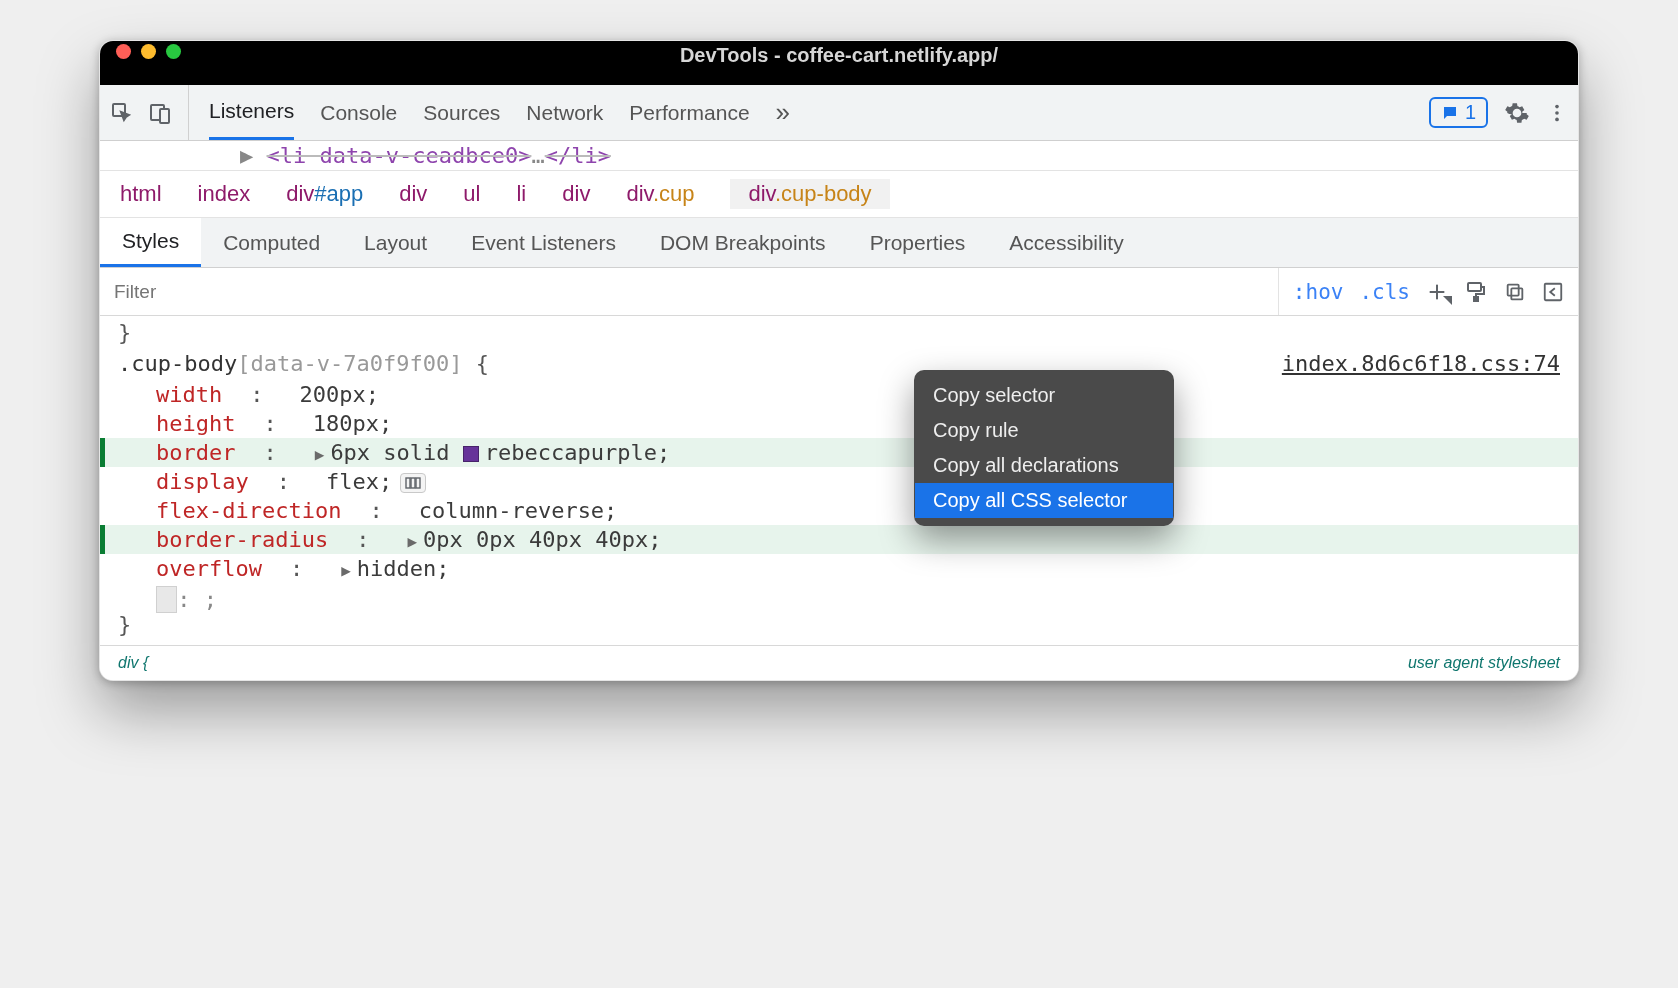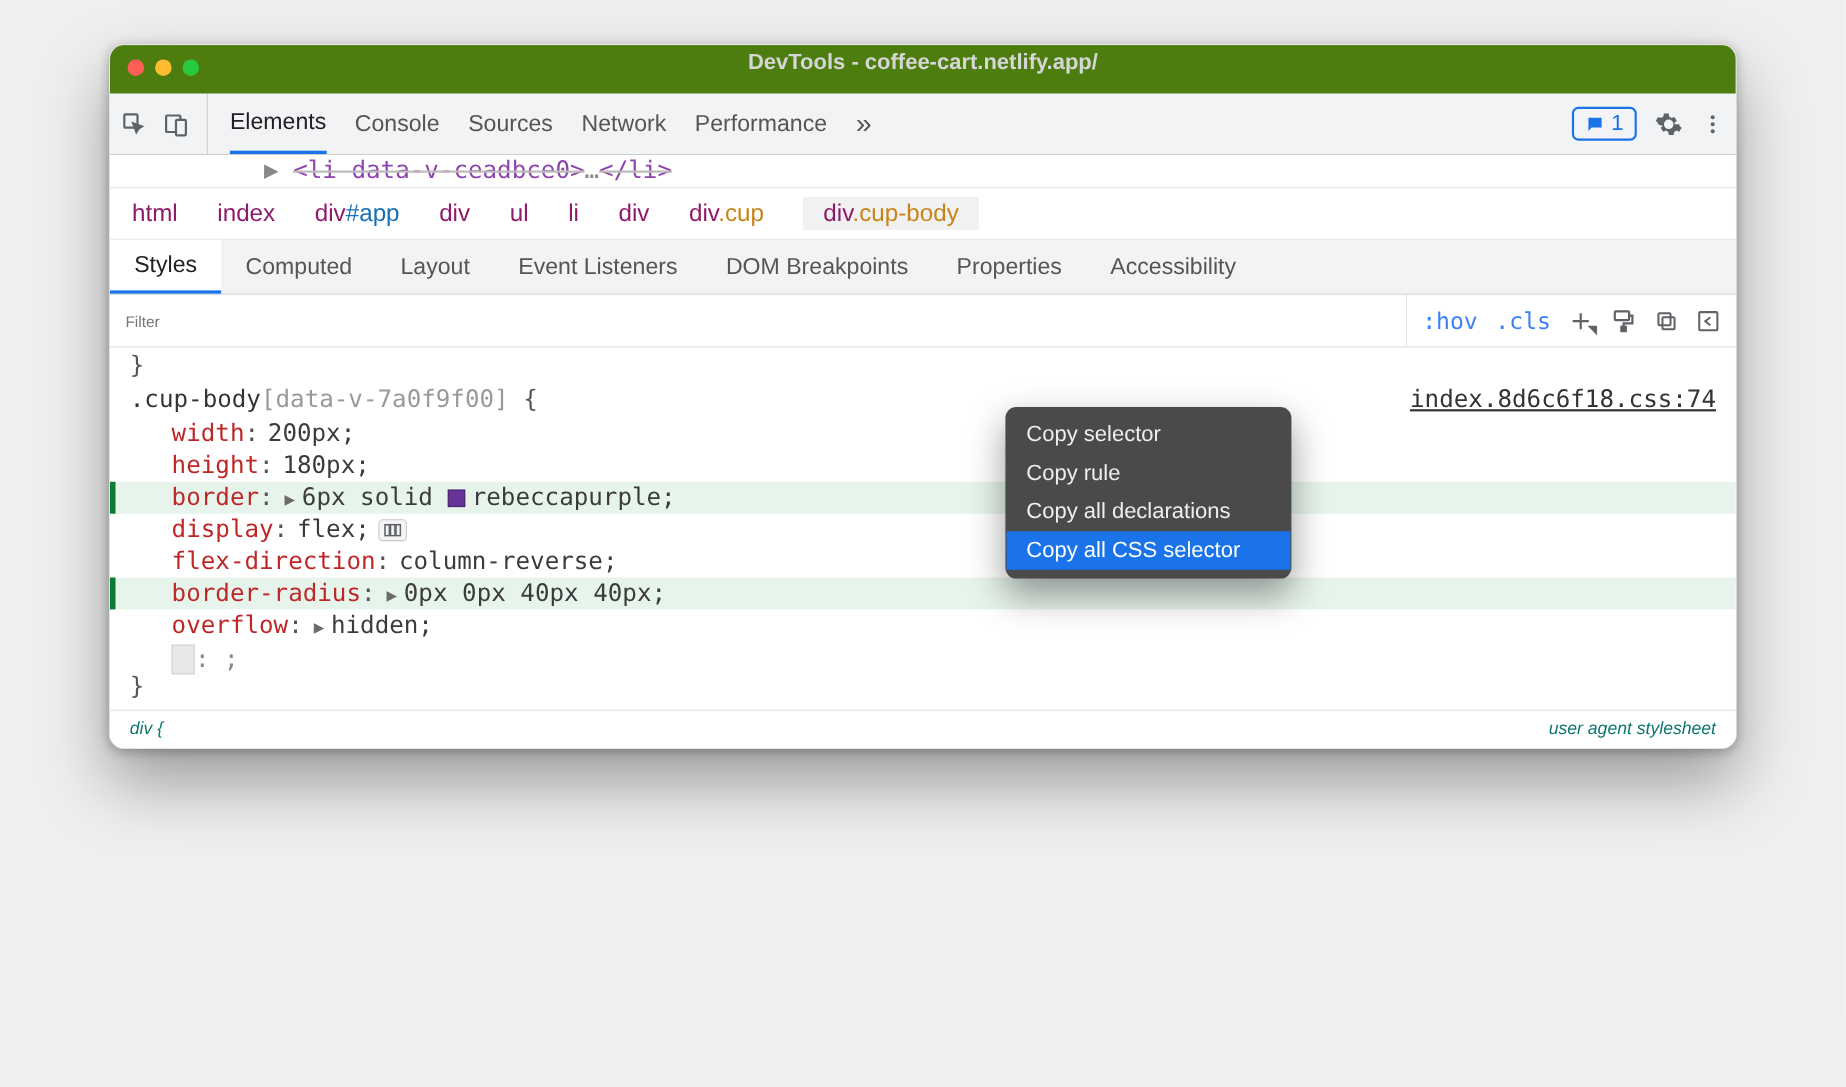--- a/index.html
+++ b/index.html
@@ -14,25 +14,25 @@
   }
   .window {
     width: 1480px;
     border-radius: 14px;
     overflow: hidden;
     box-shadow: 0 30px 60px rgba(0,0,0,0.35), 0 2px 10px rgba(0,0,0,0.25);
     background: #fff;
     border: 1px solid rgba(0,0,0,0.1);
   }
   .titlebar {
-    background: #4d7c0f;
+    background: #000000;
     height: 44px;
     display: flex;
-    align-items: flex-end;
-    padding: 16px 16px;
+    align-items: flex-start;
+    padding: 3px 16px;
     position: relative;
   }
   .traffic { display: flex; gap: 10px; margin-right: 20px; }
   .dot { width: 15px; height: 15px; border-radius: 50%; }
   .dot.red { background: #ff5f57; }
   .dot.yellow { background: #febc2e; }
   .dot.green { background: #28c840; }
   .titlebar-title {
     position: absolute; left:0; right:0; text-align:center;
     color: #d6d6d6; font-size: 20px; font-weight: 600;
@@ -99,21 +99,21 @@
   .subtabs .stab.active { background:#fff; color:#1a73e8; border-bottom: 3px solid #1a73e8; }
   .subtabs .stab.active span { color:#202124; }
 
   .filterbar {
     display:flex; align-items:center;
     height: 48px; background:#fff;
     border-bottom: 1px solid #d8d8d8;
   }
   .filter-input {
     flex: 1;
-    border: none; outline:none; font-size: 14px; padding: 0 14px;
+    border: none; outline:none; font-size: 19px; padding: 0 14px;
     color:#333; background:#fff;
   }
   .filter-right {
     display:flex; align-items:center; gap: 16px;
     padding: 0 14px;
     font-family: ui-monospace, SFMono-Regular, Menlo, monospace;
     font-size: 21px; color:#3b82f6;
     border-left: 1px solid #e3e3e3;
     height:100%;
   }
@@ -129,20 +129,21 @@
   .selector { color:#555; }
   .selector .dv { color:#999; }
   .srclink { color:#333; text-decoration: underline; cursor:pointer; }
   .close-brace-prev { padding: 0 18px 4px 18px; color:#555; }
 
   .decl-list { padding: 0 0 4px 0; }
   .decl {
     display:flex; align-items:flex-start;
     padding: 2px 18px 2px 56px;
     position: relative;
+    gap: 28px;
   }
   .decl.changed::before {
     content:""; position:absolute; left:0; top:0; bottom:0; width:5px;
     background:#0a7d33;
   }
   .decl.changed { background: #e7f4ec; }
   .prop { color:#bf2626; }
   .colon { color:#555; }
   .val { color:#3b3b3b; margin-left: 8px; }
   .tri { color:#6a6a6a; margin: 0 6px 0 2px; font-size: 16px; }
@@ -207,21 +208,21 @@
       </span>
       <span class="icon">
         <svg width="24" height="24" viewBox="0 0 24 24" fill="none" stroke="#5f6368" stroke-width="2">
             <rect x="3" y="4" width="13" height="15" rx="1"></rect>
             <rect x="12" y="8" width="9" height="14" rx="1" fill="#f1f3f4"></rect>
           </svg>
       </span>
     </div>
     <div class="tabs">
       <div class="tab active">
-          <span>Elements</span>
+          <span>Listeners</span>
         </div>
       <div class="tab">
           <span>Console</span>
         </div>
       <div class="tab">
           <span>Sources</span>
         </div>
       <div class="tab">
           <span>Network</span>
         </div>

